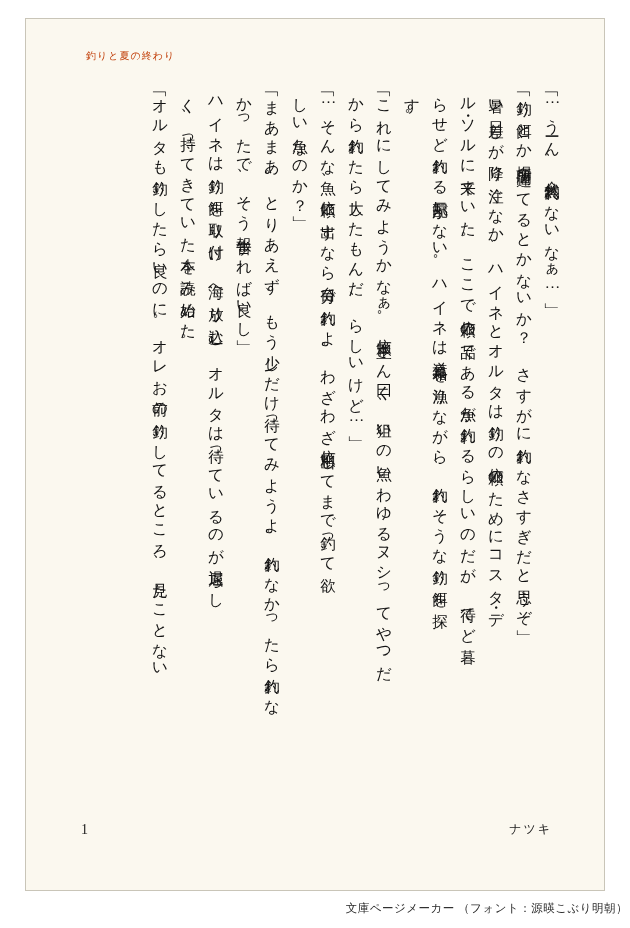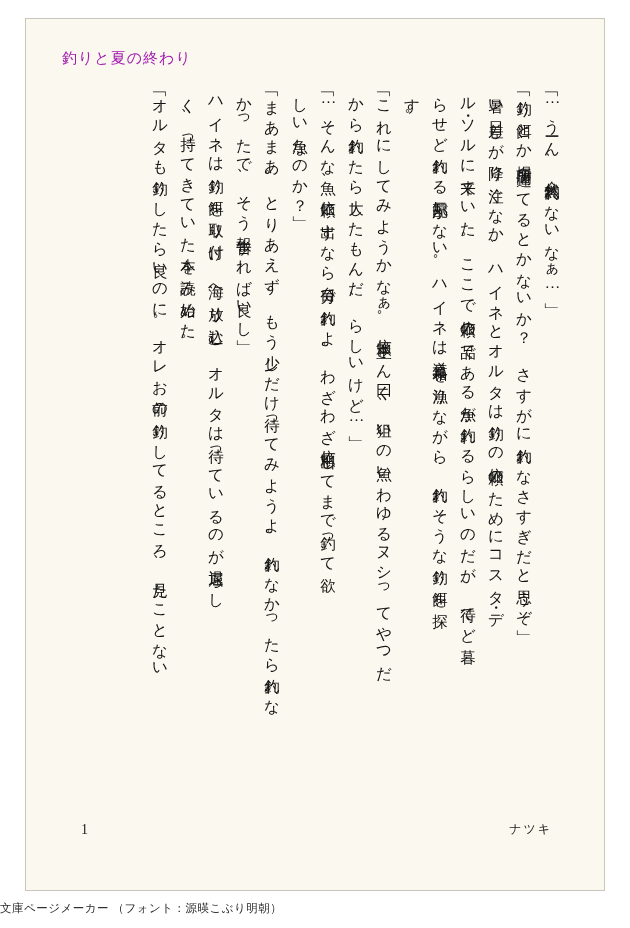--- a/index.html
+++ b/index.html
@@ -25,24 +25,24 @@
     left: 25px;
     top: 18px;
     width: 580px;
     height: 873px;
     background: #fbf8ef;
     border: 1px solid #c9c5b8;
     box-sizing: border-box;
   }
   .header-title {
     position: absolute;
-    left: 36px;
+    left: 60px;
     top: 30px;
-    font-size: 15px;
-    color: #a21caf;
+    font-size: 10px;
+    color: #c2410c;
     letter-spacing: 1px;
     white-space: nowrap;
   }
   .body-area {
     position: absolute;
     left: 40px;
     top: 68px;
     width: 500px;
     height: 740px;
     display: flex;
@@ -73,23 +73,23 @@
     position: absolute;
     right: 52px;
     bottom: 52px;
     font-size: 12px;
     color: #1a1a1a;
     letter-spacing: 2px;
   }
   .caption {
     position: absolute;
     left: 0;
-    right: 12px;
+    right: 2px;
     bottom: 12px;
-    text-align: left;
+    text-align: right;
     font-size: 11.5px;
     color: #2a2a2a;
     letter-spacing: 0.5px;
   }
 </style>
 </head>
 <body>
 
 <div class="page">
   <div class="sheet">

